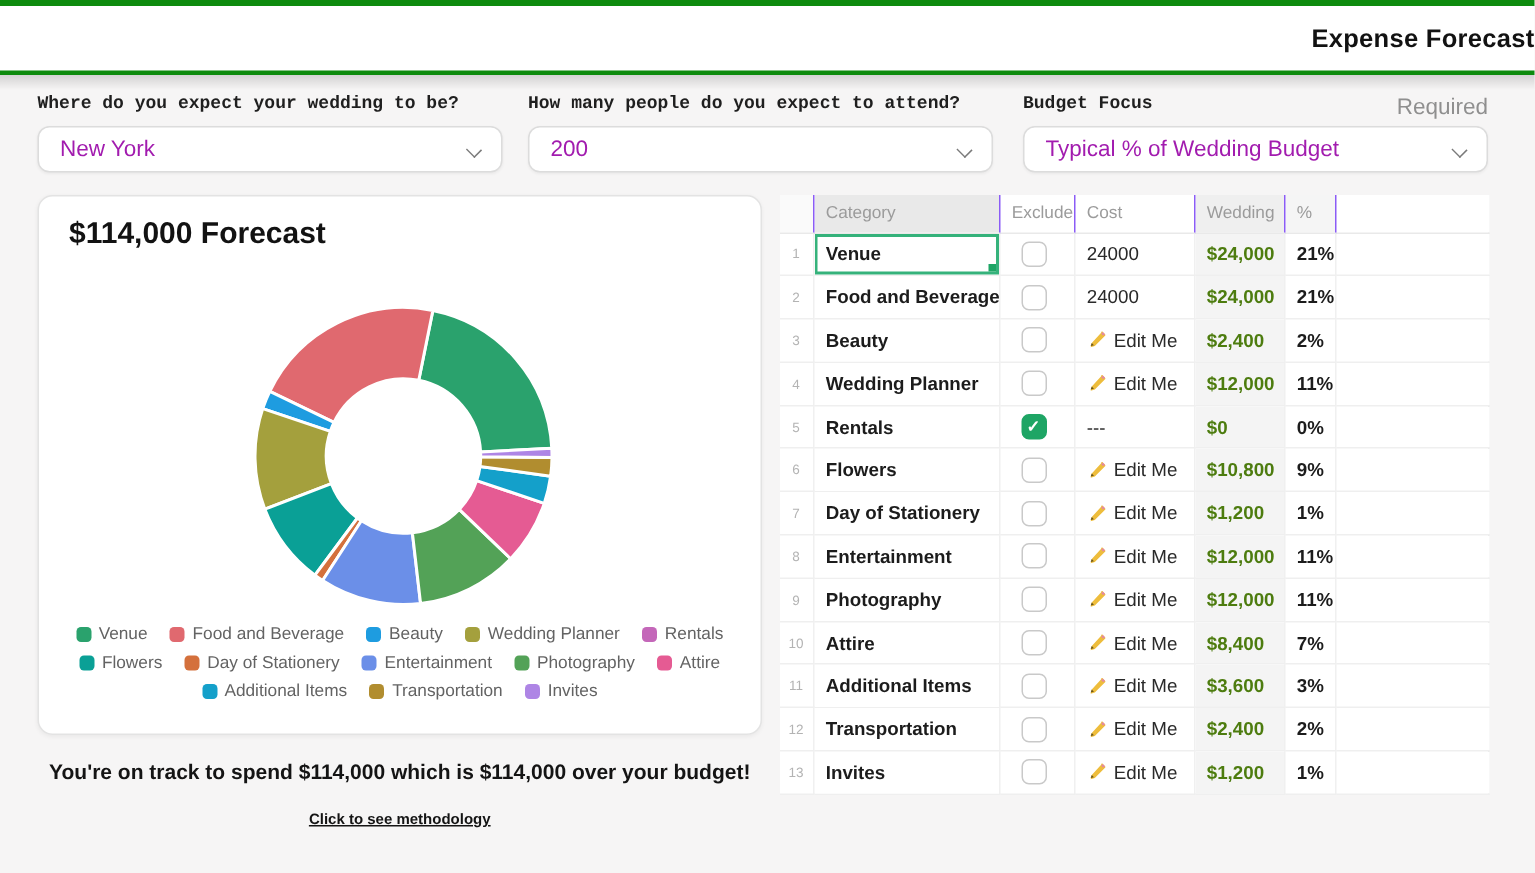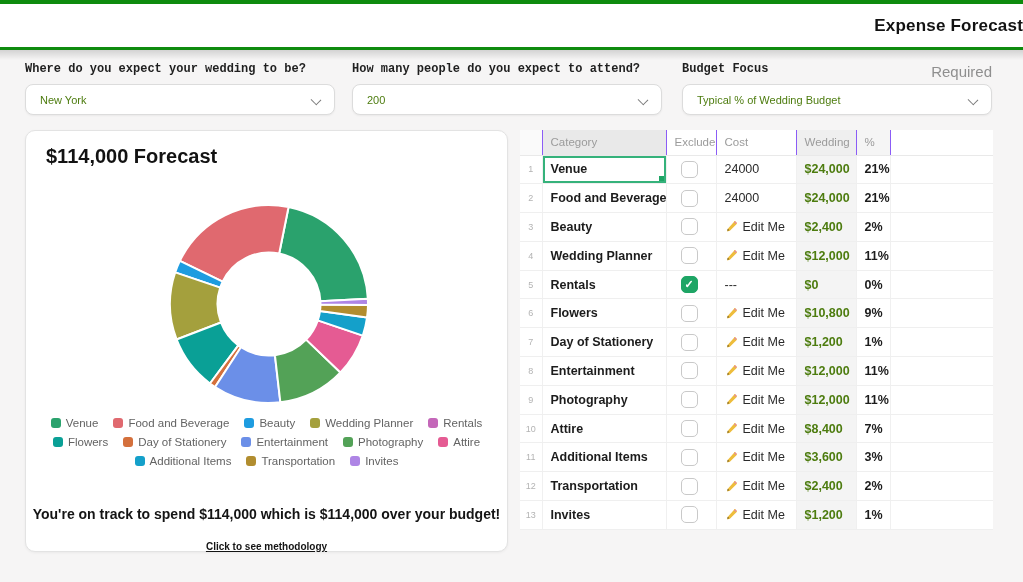--- a/index.html
+++ b/index.html
@@ -11,26 +11,26 @@
   .top-bar { position:absolute; top:0; left:0; width:1023px; height:4px; background:#0e8b0e; }
   .app-header { position:absolute; top:4px; left:0; width:1023px; height:43px; background:#ffffff; display:flex; align-items:center; justify-content:flex-end; }
   .app-title { font-size:17px; font-weight:700; color:#121212; letter-spacing:.2px; }
   .header-rule { position:absolute; top:47px; left:0; width:1023px; height:3px; background:#0e8b0e; }
   .header-shadow { position:absolute; top:50px; left:0; width:1023px; height:10px; background:linear-gradient(to bottom, rgba(0,0,0,.14), rgba(0,0,0,0)); }
 
   
   .field { position:absolute; top:62px; width:310px; }
   .field .lbl { display:block; font-size:12px; font-weight:700; color:#1f1f1f;font-family:Liberation Mono, monospace; }
   .field .req { position:absolute; right:0; top:1px; font-size:15px; color:#8f8f8f; font-weight:400; }
-  .select { position:absolute; top:22px; left:0; width:310px; height:31px; background:#fff; border:1px solid #dcdcdc; border-radius:8px; box-shadow:0 1px 2px rgba(0,0,0,.05); display:flex; align-items:center; padding:0 30px 0 14px; font-size:11px; color:#4d7c0f; cursor:pointer; }
+  .select { position:absolute; top:22px; left:0; width:310px; height:31px; background:#fff; border:1px solid #dcdcdc; border-radius:8px; box-shadow:0 1px 2px rgba(0,0,0,.05); display:flex; align-items:center; padding:0 30px 0 14px; font-size:15px; color:#a21caf; cursor:pointer; }
   .chevron { position:absolute; right:14px; top:11px; width:8px; height:8px; border-right:1.6px solid #7a7a7a; border-bottom:1.6px solid #7a7a7a; transform:rotate(45deg) scale(1,0.9); }
   #field-1 { left:25px; } #field-2 { left:352px; } #field-3 { left:682px; }
 
   
-  .chart-card { position:absolute; left:25px; top:130px; width:483px; height:422px; background:#fff; border:1px solid #e3e3e3; border-radius:10px; box-shadow:0 1px 3px rgba(0,0,0,.05); }
+  .chart-card { position:absolute; left:25px; top:130px; width:483px; height:360px; background:#fff; border:1px solid #e3e3e3; border-radius:10px; box-shadow:0 1px 3px rgba(0,0,0,.05); }
   .chart-title { position:absolute; left:20px; top:14px; font-size:20px; font-weight:700; color:#121212; }
   #donut-svg { position:absolute; left:138px; top:68px; }
   .legend { position:absolute; left:8px; right:8px; top:286px; display:flex; flex-wrap:wrap; justify-content:center; column-gap:15px; row-gap:7px; }
   .legend-item { display:flex; align-items:center; font-size:11.5px; color:#636363; }
   .legend-chip { width:10px; height:10px; border-radius:3px; margin-right:5px; flex:0 0 auto; }
 
   
   .summary { position:absolute; left:25px; top:506px; width:483px; text-align:center; font-size:14px; font-weight:700; color:#141414; white-space:nowrap; }
   .methodology { position:absolute; left:25px; top:541px; width:483px; text-align:center; font-size:10px; font-weight:700; color:#141414; }
   .methodology a { color:#141414; text-decoration:underline; cursor:pointer; }

